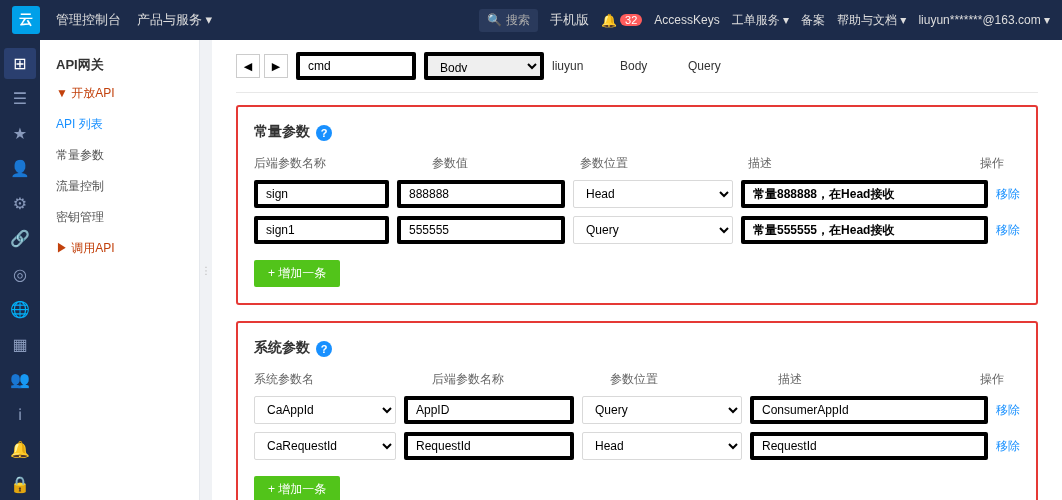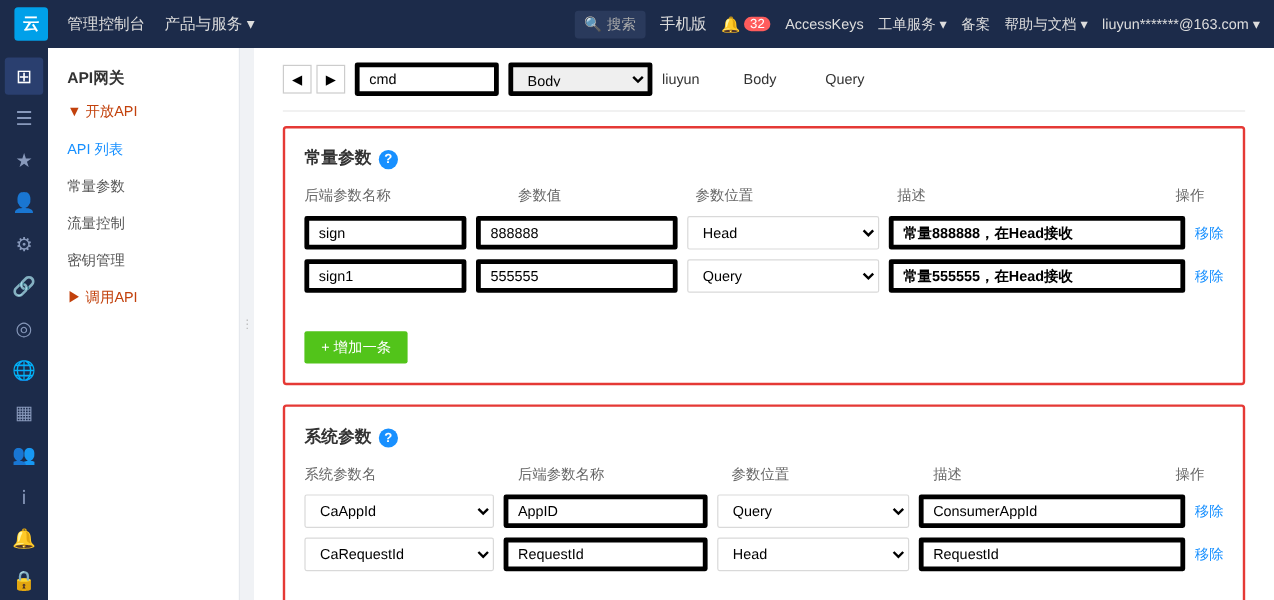--- a/index.html
+++ b/index.html
@@ -184,38 +184,38 @@
 
     .link-remove {
       color: #1890ff; cursor: pointer; font-size: 12px; white-space: nowrap;
     }
 
     
     .btn-add {
       background: #52c41a; color: white; border: none; border-radius: 2px;
       padding: 5px 14px; font-size: 12px; cursor: pointer;
       display: inline-flex; align-items: center; gap: 4px;
-      margin-top: 24px;
+      margin-top: 8px;
     }
 
     
     .th-sysname { width: 170px; }
     .th-backname { width: 170px; }
     .th-sysloc { width: 160px; }
     .th-sysdesc { flex: 1; }
     .th-sysop { width: 40px; }
 
     .input-sysname { width: 170px; }
     .select-sysloc { width: 160px; border: 1px solid #d9d9d9; border-radius: 2px; padding: 4px 8px; height: 28px; font-size: 12px; outline: none; background: white; cursor: pointer; }
     .input-sysdesc { flex: 1; }
 
     .select-sysname {
       border: 1px solid #d9d9d9; border-radius: 2px;
       padding: 4px 8px; height: 28px; font-size: 12px;
-      width: 158px; outline: none; background: white; cursor: pointer;
+      width: 142px; outline: none; background: white; cursor: pointer;
     }
 
     
     .divider-handle {
       width: 12px; background: #f0f2f5; display: flex; align-items: center; justify-content: center;
       cursor: col-resize; color: #bbb; font-size: 10px; flex-shrink: 0;
     }
   </style>
 </head>
 <body>

